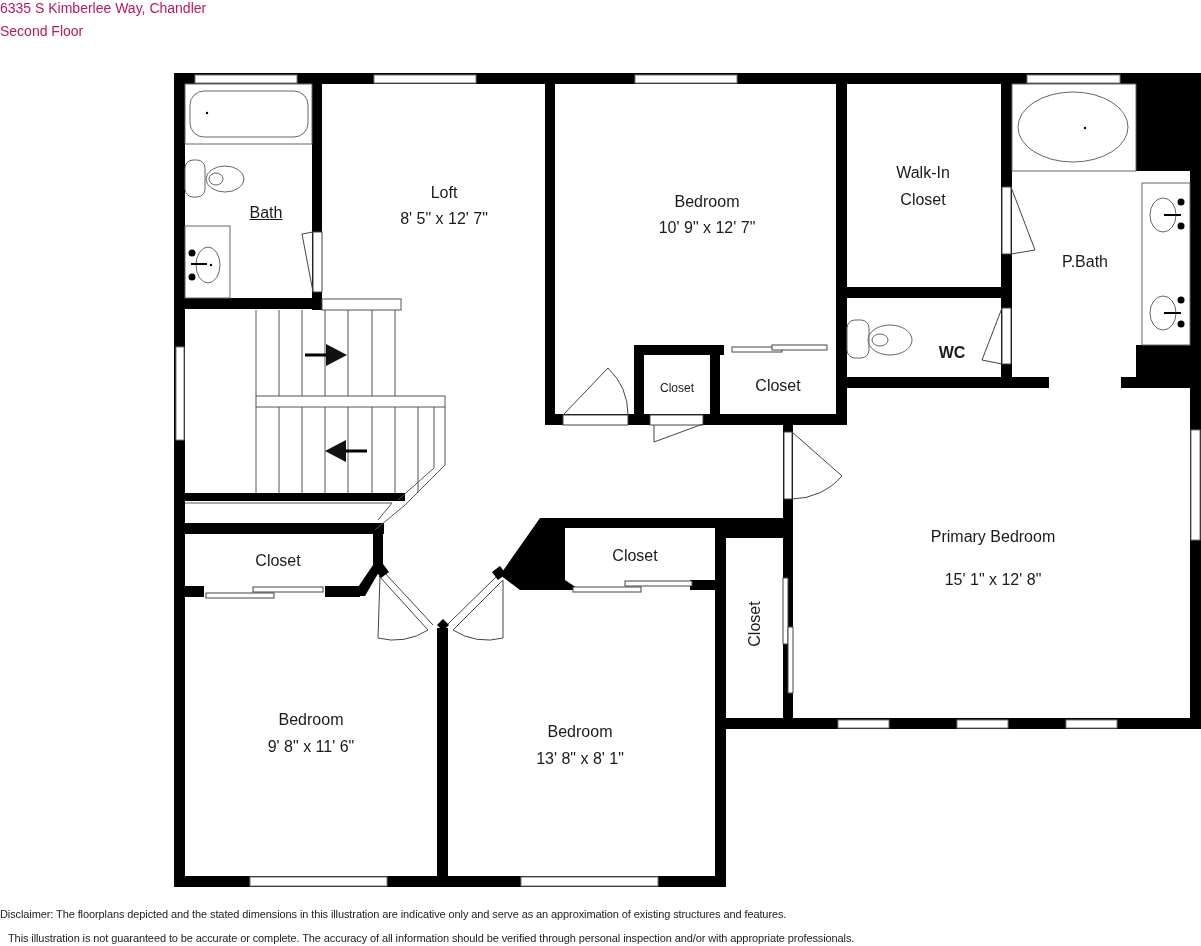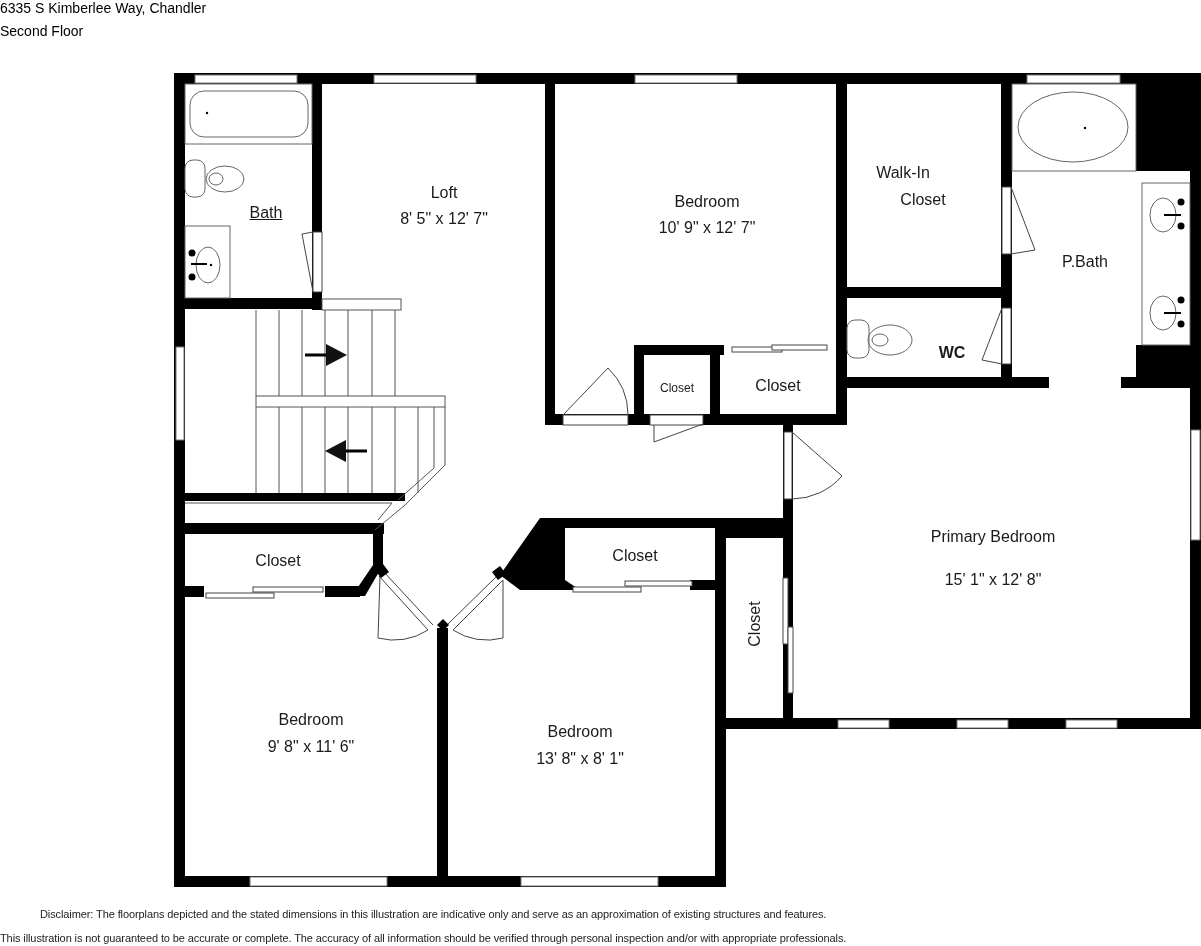--- a/index.html
+++ b/index.html
@@ -1,17 +1,17 @@
 <!DOCTYPE html>
 <html><head>
   <meta charset="utf-8">
   <style>
     html,body{margin:0;padding:0;background:#ffffff;}
     body{width:1201px;height:946px;position:relative;overflow:hidden;font-family:"Liberation Sans",sans-serif;color:#1a1a1a;}
-    .hdr{position:absolute;left:0;font-size:14px;line-height:16px;color:#000000;white-space:nowrap;}
+    .hdr{position:absolute;left:0;font-size:14px;line-height:16px;color:#be185d;white-space:nowrap;}
     .disc{position:absolute;left:0;font-size:11px;line-height:13px;color:#222;white-space:nowrap;letter-spacing:-0.1px;}
     svg#plan{position:absolute;left:0;top:0;}
     .lbl{position:absolute;text-align:center;font-size:16px;line-height:26px;color:#1a1a1a;white-space:nowrap;transform:translateX(-50%);}
     .lbl.sm{font-size:12px;}
     .lbl.rot{transform:translate(-50%,-50%) rotate(-90deg);}
   </style>
 </head>
 <body>
 
 <div class="hdr" style="top:0px;">6335 S Kimberlee Way, Chandler</div>
@@ -180,21 +180,21 @@
 </svg>
 
 <div class="lbl" style="left:266px;top:200px;text-decoration:underline;">Bath</div>
 
 <div class="lbl" style="left:444px;top:180px;">Loft</div>
 <div class="lbl" style="left:444px;top:206px;">8' 5" x 12' 7"</div>
 
 <div class="lbl" style="left:707px;top:189px;">Bedroom</div>
 <div class="lbl" style="left:707px;top:215px;">10' 9" x 12' 7"</div>
 
-<div class="lbl" style="left:903px;top:160px;">Walk-In</div>
+<div class="lbl" style="left:923px;top:160px;">Walk-In</div>
 <div class="lbl" style="left:923px;top:187px;">Closet</div>
 
 <div class="lbl" style="left:1085px;top:249px;">P.Bath</div>
 <div class="lbl" style="left:952px;top:340px;font-weight:bold;">WC</div>
 
 <div class="lbl sm" style="left:677px;top:375px;">Closet</div>
 <div class="lbl" style="left:778px;top:373px;">Closet</div>
 
 <div class="lbl" style="left:278px;top:548px;">Closet</div>
 <div class="lbl" style="left:635px;top:543px;">Closet</div>
@@ -202,14 +202,14 @@
 
 <div class="lbl" style="left:993px;top:524px;">Primary Bedroom</div>
 <div class="lbl" style="left:993px;top:567px;">15' 1" x 12' 8"</div>
 
 <div class="lbl" style="left:311px;top:707px;">Bedroom</div>
 <div class="lbl" style="left:311px;top:734px;">9' 8" x 11' 6"</div>
 
 <div class="lbl" style="left:580px;top:719px;">Bedroom</div>
 <div class="lbl" style="left:580px;top:746px;">13' 8" x 8' 1"</div>
 
-<div class="disc" style="top:908px;padding-left:40px;">Disclaimer: The floorplans depicted and the stated dimensions in this illustration are indicative only and serve as an approximation of existing structures and features.</div>
-<div class="disc" style="top:932px;">This illustration is not guaranteed to be accurate or complete. The accuracy of all information should be verified through personal inspection and/or with appropriate professionals.</div>
+<div class="disc" style="top:908px;">Disclaimer: The floorplans depicted and the stated dimensions in this illustration are indicative only and serve as an approximation of existing structures and features.</div>
+<div class="disc" style="top:932px;margin-left:8px;">This illustration is not guaranteed to be accurate or complete. The accuracy of all information should be verified through personal inspection and/or with appropriate professionals.</div>
 
 </body></html>

